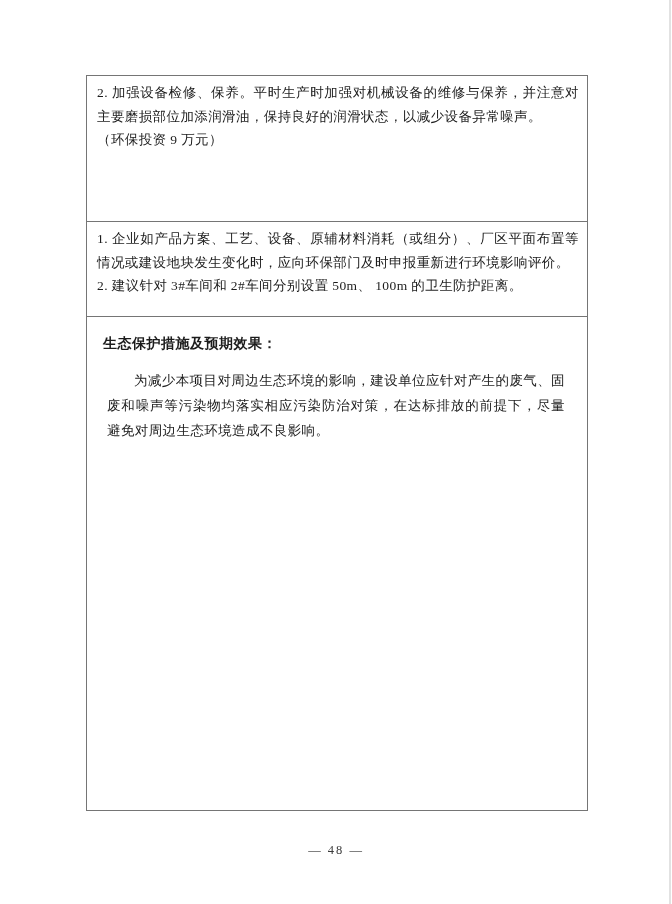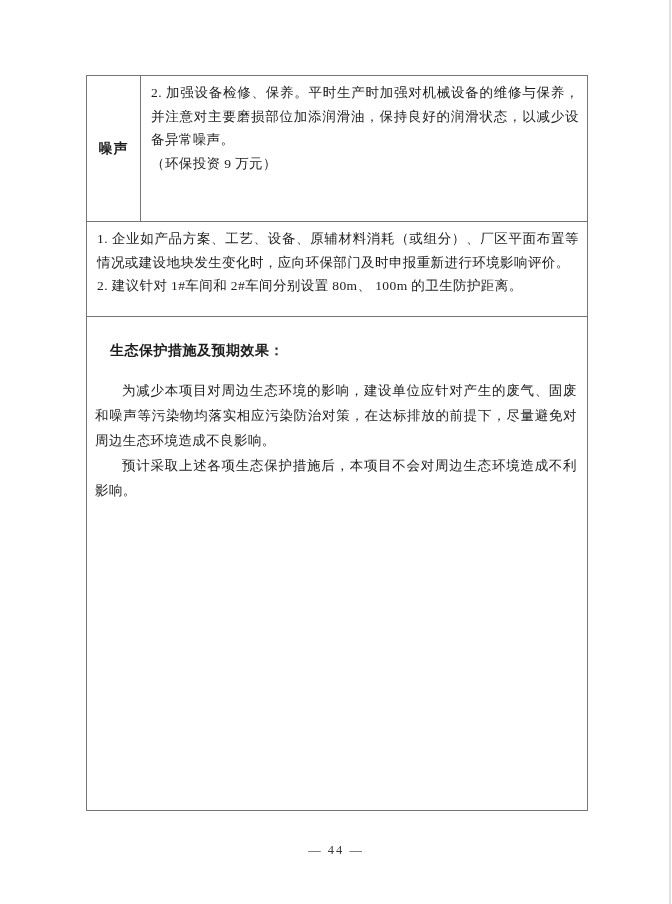--- a/index.html
+++ b/index.html
@@ -63,28 +63,28 @@
     letter-spacing: 0.4px;
   }
   .t-content p { margin: 0; }
 
   .eco-box {
     height: 493px;
     padding: 7px 10px 6px 8px;
     overflow: hidden;
   }
   .eco-heading {
-    margin: 15px;
+    margin: 8px;
     font-weight: bold;
     font-size: 14px;
     line-height: 24px;
     letter-spacing: 0.5px;
   }
   .eco-para {
-    margin: 0;
+    margin: 12px;
     font-size: 13.5px;
     line-height: 25px;
     text-align: justify;
     text-indent: 2em;
     letter-spacing: 0.4px;
   }
 
   .page-footer {
     position: absolute;
     left: 0;
@@ -97,37 +97,33 @@
   }
 </style>
 </head>
 <body>
 
 <div class="scan-edge-right"></div>
 
 <div class="doc-table">
 
   <div class="t-row row-noise">
-    <div class="t-label">
-      <span>噪声</span>
-    </div>
     <div class="t-content">
       <p>2. 加强设备检修、保养。平时生产时加强对机械设备的维修与保养，并注意对主要磨损部位加添润滑油，保持良好的润滑状态，以减少设备异常噪声。</p>
       <p>（环保投资 9 万元）</p>
     </div>
   </div>
 
   <div class="t-row row-other">
     <div class="t-content">
       <p>1. 企业如产品方案、工艺、设备、原辅材料消耗（或组分）、厂区平面布置等情况或建设地块发生变化时，应向环保部门及时申报重新进行环境影响评价。</p>
-      <p>2. 建议针对 1#车间和 2#车间分别设置 80m、 100m 的卫生防护距离。</p>
+      <p>2. 建议针对 3#车间和 2#车间分别设置 50m、 100m 的卫生防护距离。</p>
     </div>
   </div>
 
   <div class="eco-box">
     <p class="eco-heading">生态保护措施及预期效果：</p>
     <p class="eco-para">为减少本项目对周边生态环境的影响，建设单位应针对产生的废气、固废和噪声等污染物均落实相应污染防治对策，在达标排放的前提下，尽量避免对周边生态环境造成不良影响。</p>
-    <p class="eco-para">预计采取上述各项生态保护措施后，本项目不会对周边生态环境造成不利影响。</p>
   </div>
 
 </div>
 
-<div class="page-footer">— 44 —</div>
+<div class="page-footer">— 48 —</div>
 
 </body></html>

